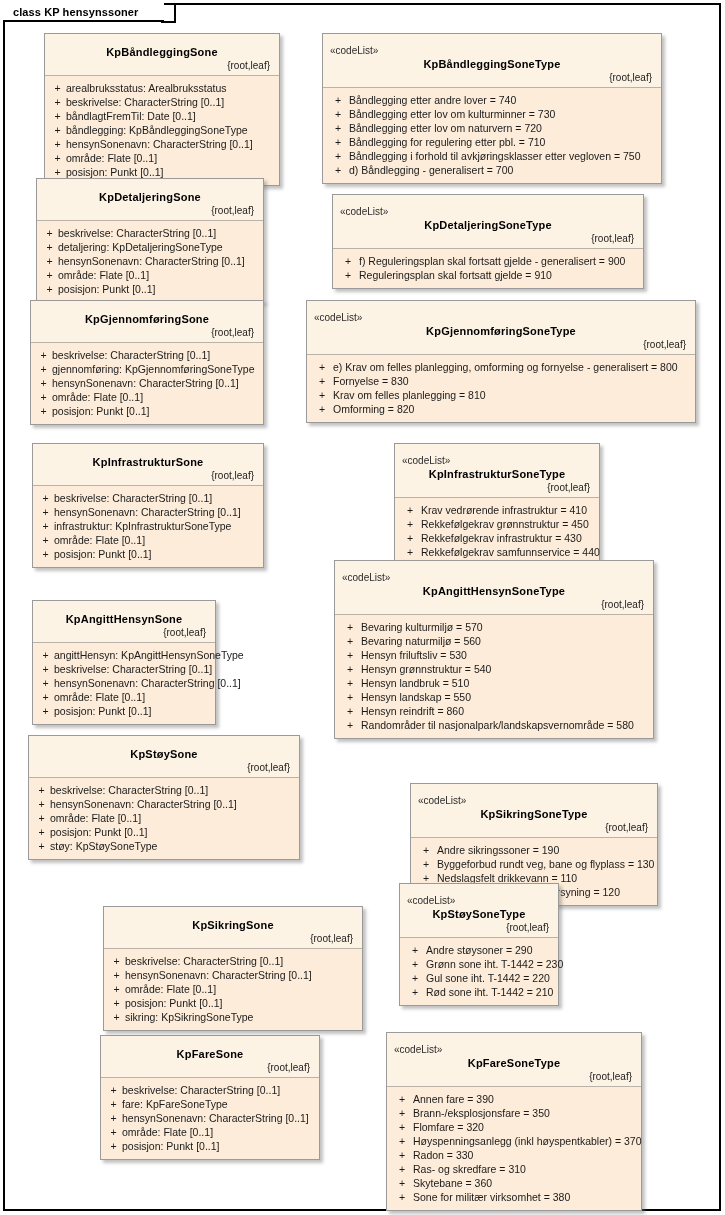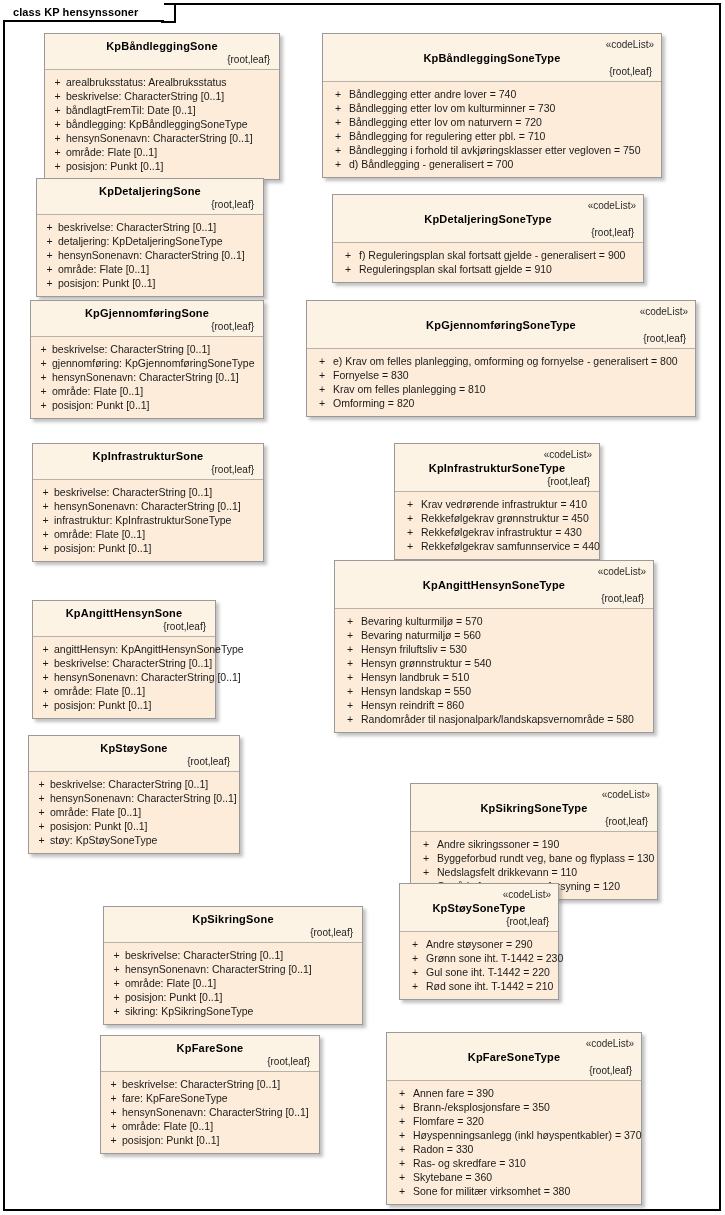--- a/index.html
+++ b/index.html
@@ -60,26 +60,26 @@
     position: absolute;
     box-sizing: border-box;
     border: 1px solid #9a9a9a;
     background: #fdf2e2;
     box-shadow: 3px 3px 3px rgba(120,120,120,0.45);
     font-size: 10.5px;
     color: #000000;
   }
   .uml .hdr {
     box-sizing: border-box;
-    padding: 5px 7px 3px 7px;
+    padding: 11px 7px 3px 7px;
     background: #fdf3e5;
     border-bottom: 1px solid #b9b2a8;
   }
   .uml .stereo {
-    text-align: right;
+    text-align: left;
     font-size: 10px;
     line-height: 12px;
     color: #2a2a2a;
   }
   .uml .cname {
     text-align: center;
     font-weight: bold;
     font-size: 11px;
     line-height: 14px;
     letter-spacing: 0.2px;
@@ -413,21 +413,21 @@
         <div class="feat">
           <span class="vis">+</span>
           <span class="ftext">Hensyn reindrift = 860</span>
         </div>
         <div class="feat">
           <span class="vis">+</span>
           <span class="ftext">Randområder til nasjonalpark/landskapsvernområde = 580</span>
         </div>
       </div>
     </div>
-    <div class="uml" style="left: 28px; top: 735px; width: 212px;">
+    <div class="uml" style="left: 28px; top: 735px; width: 272px;">
       <div class="hdr">
         <div class="cname">KpStøySone</div>
         <div class="props">{root,leaf}</div>
       </div>
       <div class="body">
         <div class="feat">
           <span class="vis">+</span>
           <span class="ftext">beskrivelse: CharacterString [0..1]</span>
         </div>
         <div class="feat">

